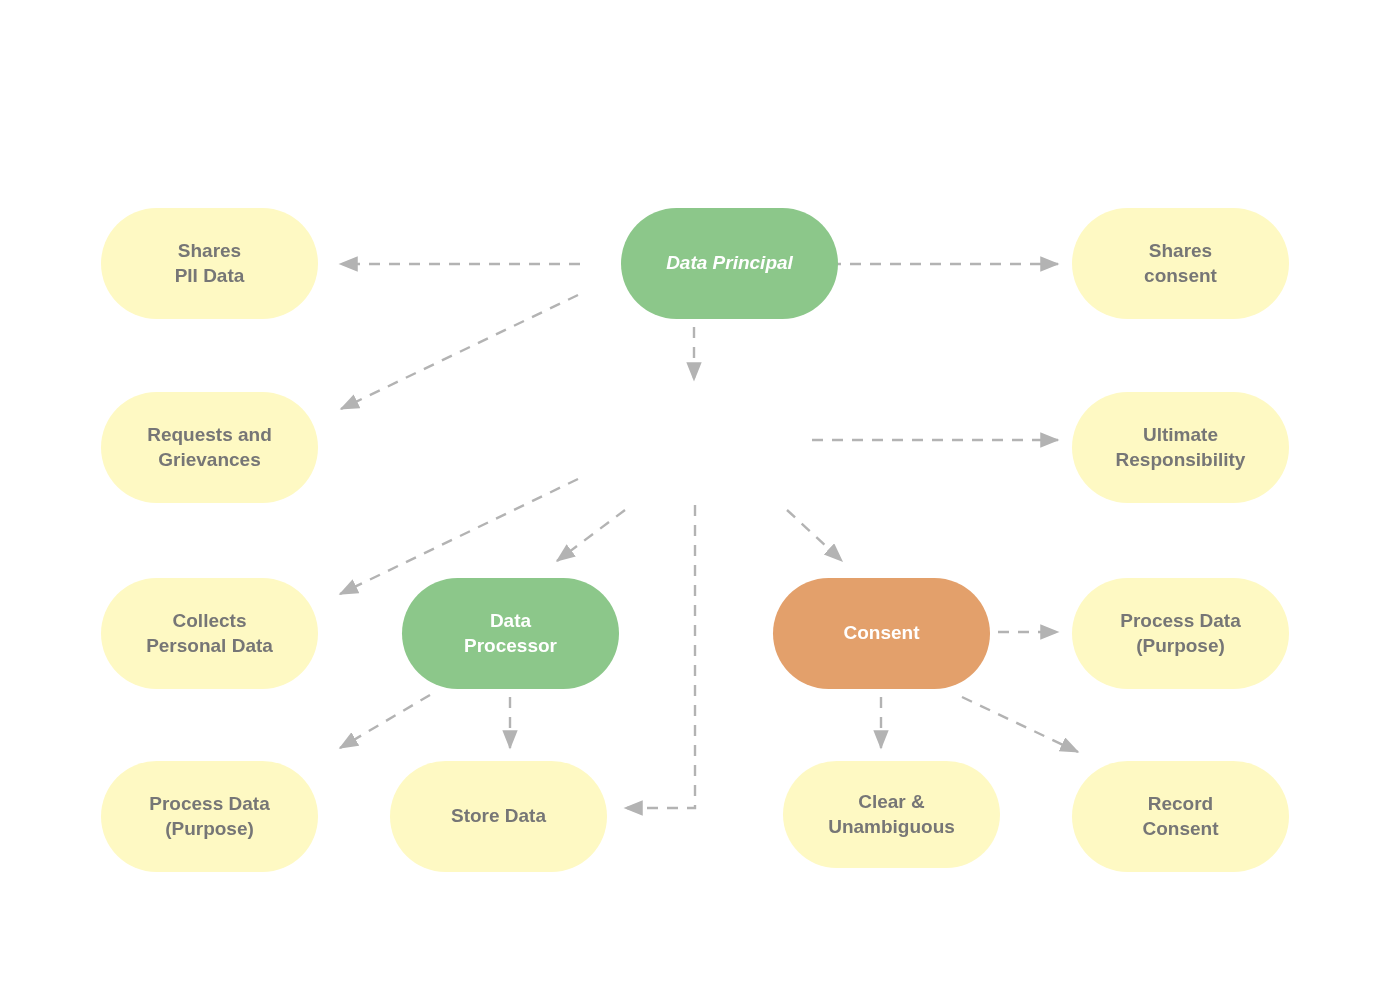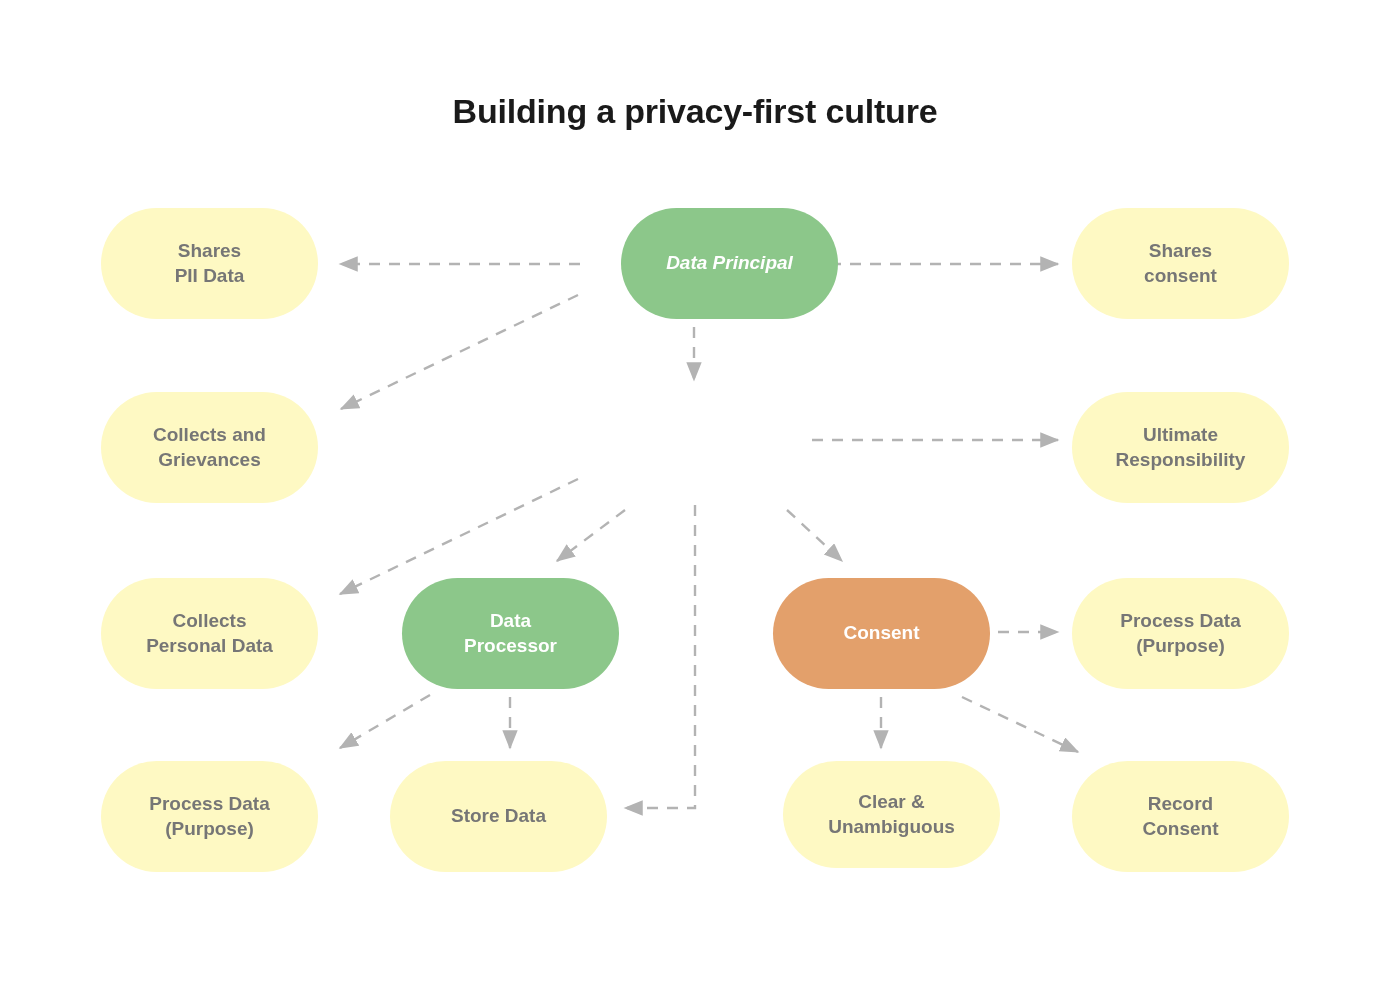--- a/index.html
+++ b/index.html
@@ -68,21 +68,20 @@
     color: #ffffff;
     font-size: 19px;
   }
   .node-label { white-space: pre-line; display: block; }
 </style>
 </head>
 <body>
 
 <div id="canvas">
 
-  <div id="title">Building a privacy-first culture</div>
 
   <svg id="edges" viewBox="0 0 1390 988" width="1390" height="988" xmlns="http://www.w3.org/2000/svg">
     <defs>
       <marker id="arrow" markerWidth="9" markerHeight="9" refX="7.4" refY="3.2" orient="auto" markerUnits="strokeWidth">
         <path d="M0,0 L8,3.2 L0,6.4 z" fill="#b3b3b3"></path>
       </marker>
     </defs>
     <g stroke="#b3b3b3" stroke-width="2.4" fill="none" stroke-dasharray="11 9" stroke-linecap="butt" marker-end="url(#arrow)">
 
       <path d="M 580,264 L 340,264"></path>
@@ -121,21 +120,21 @@
   </div>
   <div class="node primary" style="left: 621px; top: 208px; width: 217px; height: 111px; font-style: italic;">
     <span class="node-label">Data Principal</span>
   </div>
   <div class="node secondary" style="left: 1072px; top: 208px; width: 217px; height: 111px;">
     <span class="node-label">Shares
 consent</span>
   </div>
 
   <div class="node secondary" style="left: 101px; top: 392px; width: 217px; height: 111px;">
-    <span class="node-label">Collects and
+    <span class="node-label">Requests and
 Grievances</span>
   </div>
   <div class="node secondary" style="left: 1072px; top: 392px; width: 217px; height: 111px;">
     <span class="node-label">Ultimate
 Responsibility</span>
   </div>
 
   <div class="node secondary" style="left: 101px; top: 578px; width: 217px; height: 111px;">
     <span class="node-label">Collects
 Personal Data</span>

